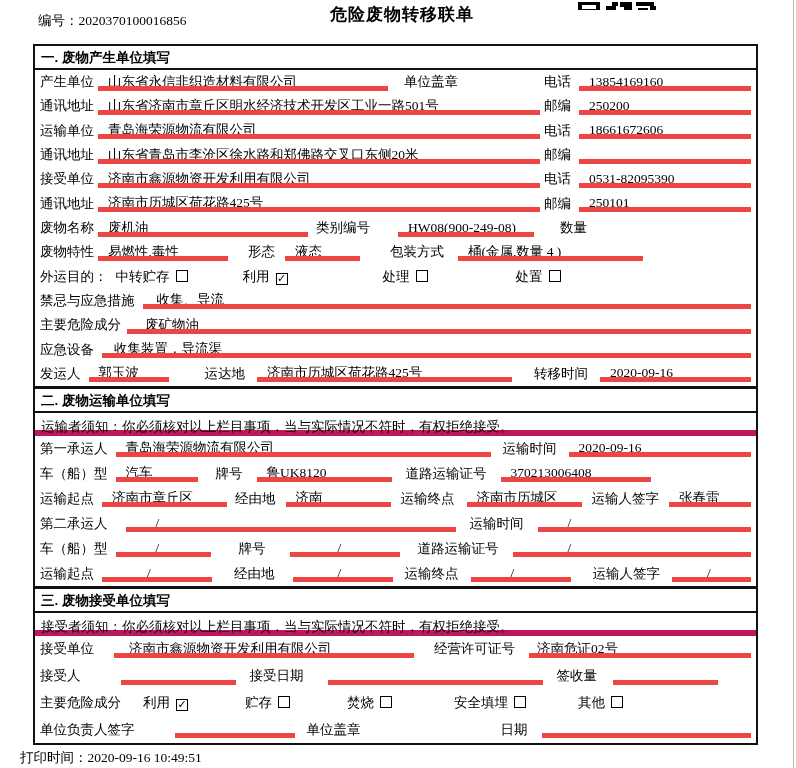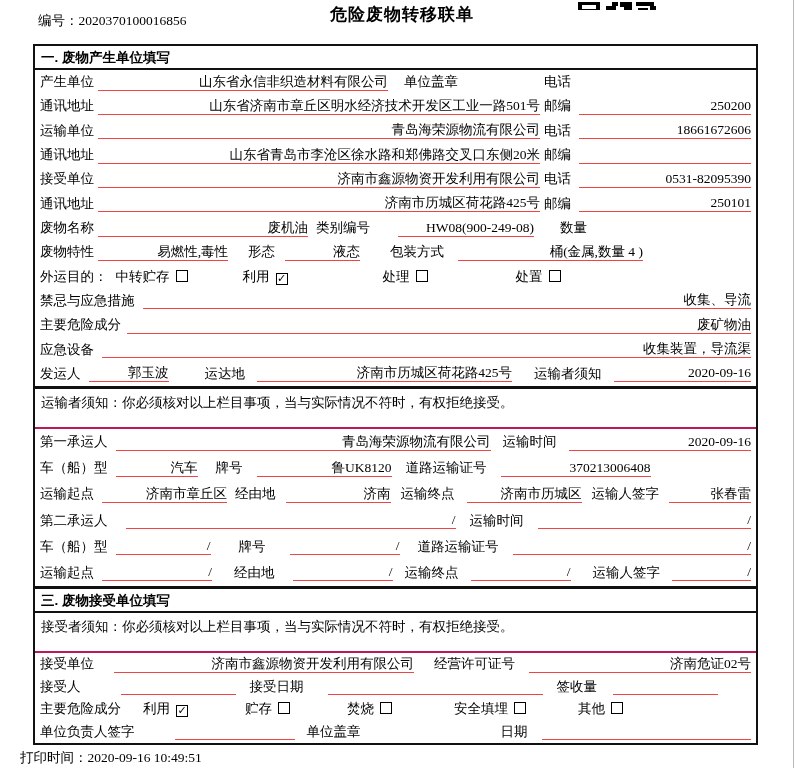--- a/index.html
+++ b/index.html
@@ -24,28 +24,28 @@
   #box1{top:44px;height:344px;}
   #box2{top:387px;height:201px;}
   #box3{top:587px;height:158px;}
   .sec-header{
     flex:none;height:24px;line-height:22px;box-sizing:border-box;
     border-bottom:2px solid #111;padding:1px 6px 0 6px;
     font-family:"Liberation Sans","DejaVu Sans",sans-serif;
     font-weight:bold;font-size:13.5px;
   }
   .notice{
-    flex:none;height:40px;line-height:26px;box-sizing:border-box;
-    border-bottom:2px solid #be185d;padding:1px 6px 0 6px;white-space:nowrap;
+    flex:none;height:23px;line-height:26px;box-sizing:border-box;
+    border-bottom:6px solid #be185d;padding:1px 6px 0 6px;white-space:nowrap;
   }
   .frow{flex:1;display:flex;align-items:center;padding:0 5px;white-space:nowrap;min-height:0;}
   .lbl{flex:none;}
   .uv{
-    flex:none;box-sizing:border-box;border-bottom:1px solid #ef4444;
-    height:17px;line-height:16px;padding-left:10px;overflow:hidden;text-align:right;
+    flex:none;box-sizing:border-box;border-bottom:5px solid #ef4444;
+    height:17px;line-height:16px;padding-left:10px;overflow:hidden;
   }
   .grow{flex:1 1 auto;min-width:0;}
   .telgroup{flex:none;width:207px;display:flex;align-items:center;}
   .telgroup .uv{flex:1 1 auto;margin-left:8px;}
   .cb{
     display:inline-block;box-sizing:border-box;width:12px;height:12px;
     border:1px solid #000;margin-left:6px;vertical-align:-1px;
     font-size:11px;line-height:10px;text-align:center;
     font-family:"DejaVu Sans",sans-serif;
   }
@@ -81,20 +81,21 @@
 
 <div class="box" id="box1">
   <div class="sec-header">一. 废物产生单位填写</div>
 
   <div class="frow">
     <span class="lbl">产生单位</span>
     <span class="uv" style="width:290px;margin-left:4px;">山东省永信非织造材料有限公司</span>
     <span class="lbl" style="margin-left:16px;">单位盖章</span>
     <span class="telgroup" style="margin-left:auto;">
       <span class="lbl">电话</span>
+      <span class="uv">13854169160</span>
     </span>
   </div>
 
   <div class="frow">
     <span class="lbl">通讯地址</span>
     <span class="uv grow" style="margin-left:4px;margin-right:4px;">山东省济南市章丘区明水经济技术开发区工业一路501号</span>
     <span class="telgroup">
       <span class="lbl">邮编</span>
       <span class="uv">250200</span>
     </span>
@@ -182,26 +183,27 @@
   <div class="frow">
     <span class="lbl">应急设备</span>
     <span class="uv grow" style="margin-left:8px;padding-left:12px;">收集装置，导流渠</span>
   </div>
 
   <div class="frow">
     <span class="lbl">发运人</span>
     <span class="uv" style="width:80px;margin-left:8px;">郭玉波</span>
     <span class="lbl" style="margin-left:36px;text-align:center;">运达地</span>
     <span class="uv" style="width:255px;margin-left:12px;">济南市历城区荷花路425号</span>
-    <span class="lbl" style="margin-left:22px;">运输者须知</span>
+    <span class="lbl" style="margin-left:22px;">转移时间</span>
     <span class="uv grow" style="margin-left:12px;">2020-09-16</span>
   </div>
 </div>
 
 <div class="box" id="box2">
+  <div class="sec-header">二. 废物运输单位填写</div>
   <div class="notice">运输者须知：你必须核对以上栏目事项，当与实际情况不符时，有权拒绝接受。</div>
 
   <div class="frow">
     <span class="lbl">第一承运人</span>
     <span class="uv" style="width:375px;margin-left:8px;">青岛海荣源物流有限公司</span>
     <span class="lbl" style="margin-left:12px;">运输时间</span>
     <span class="uv grow" style="margin-left:12px;">2020-09-16</span>
   </div>
 
   <div class="frow">

